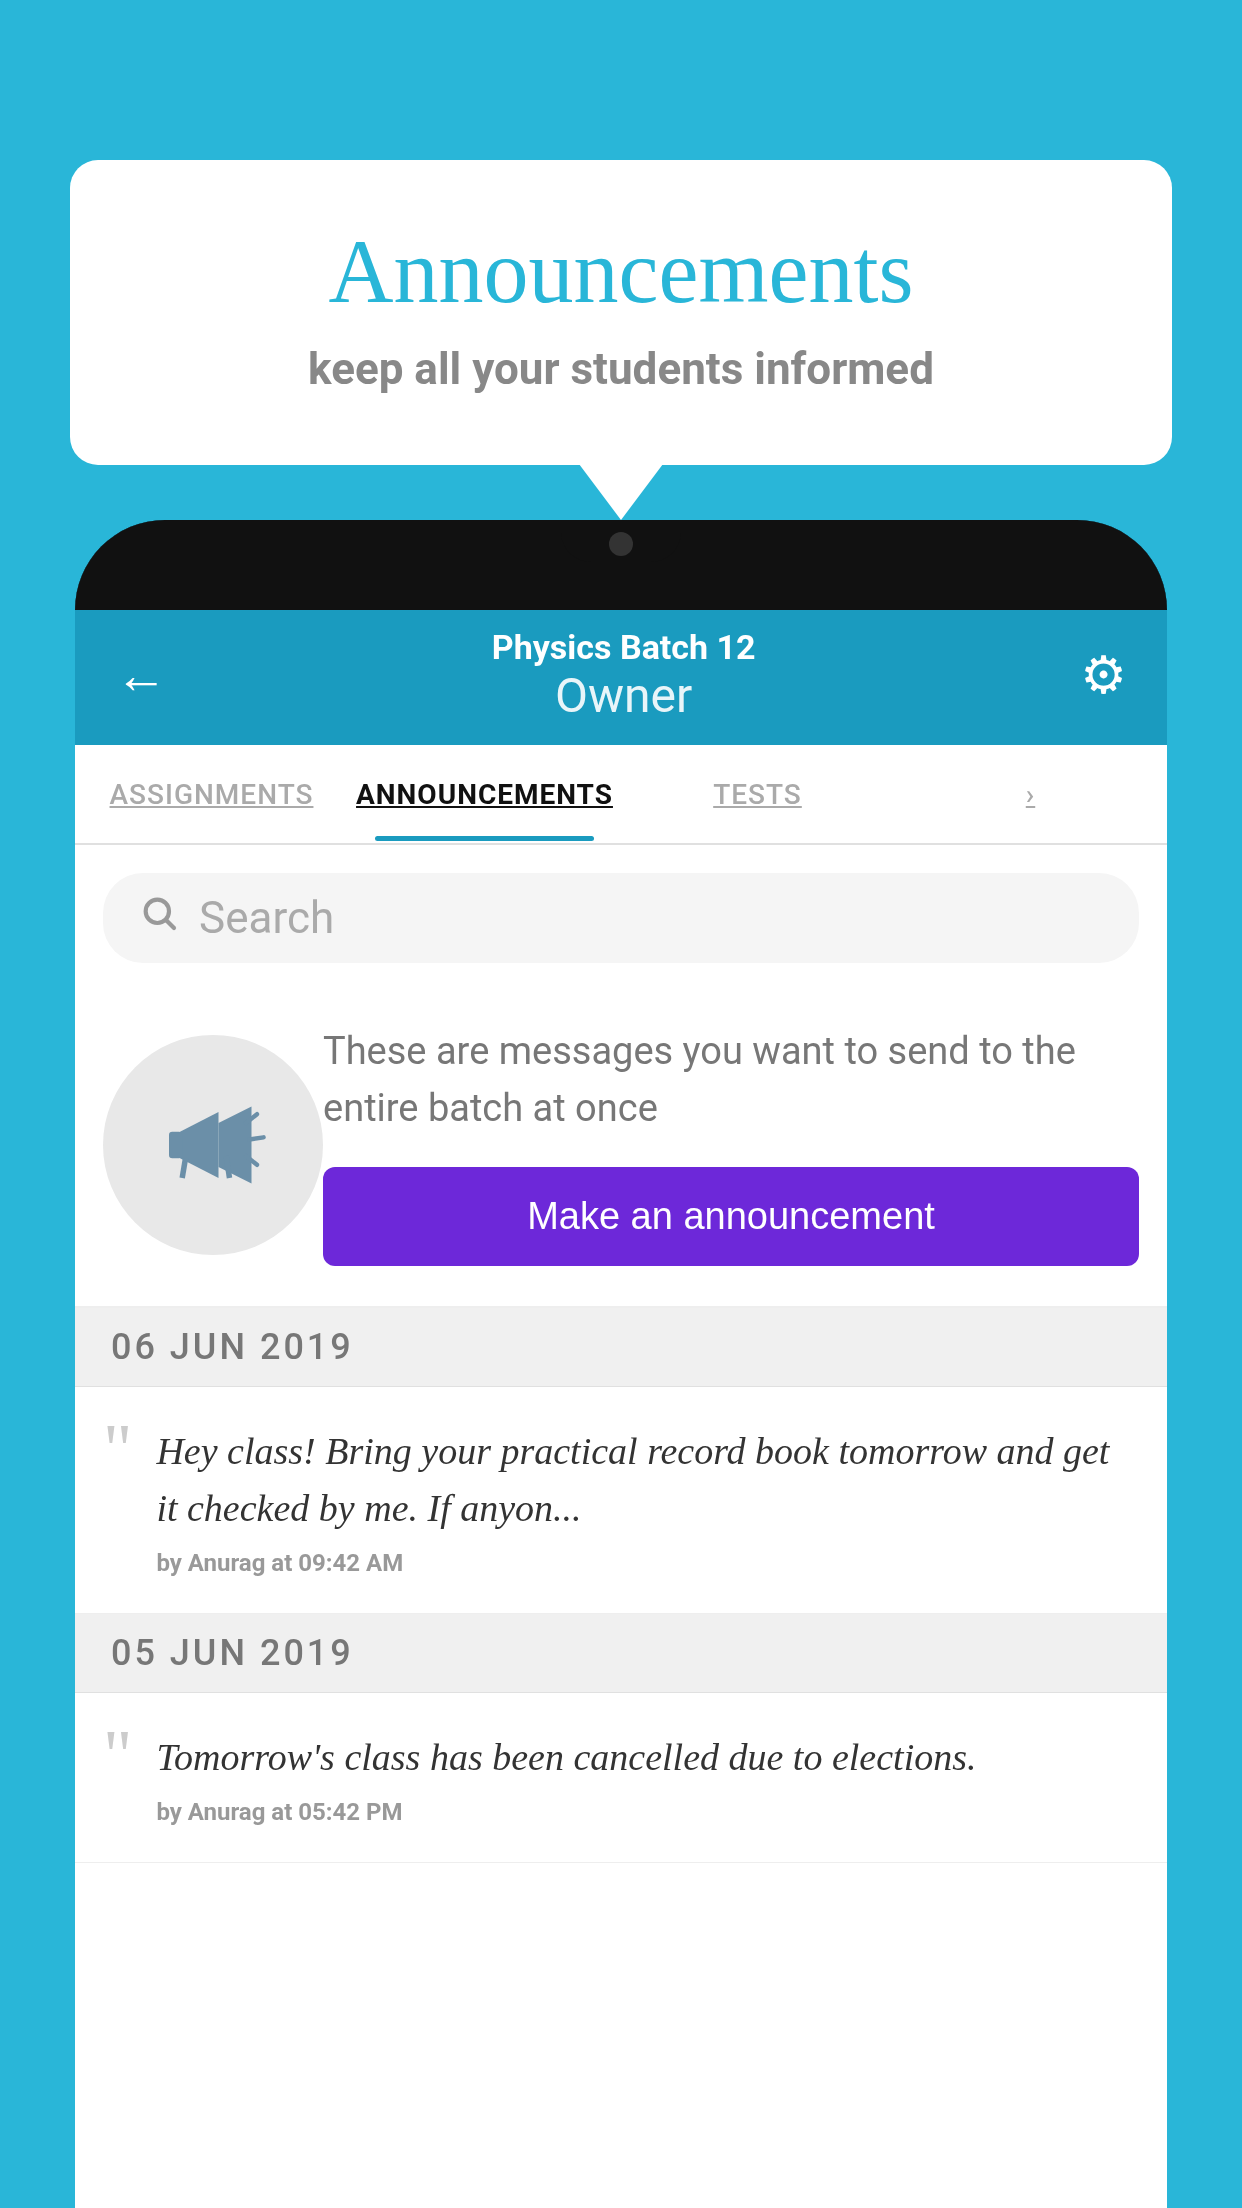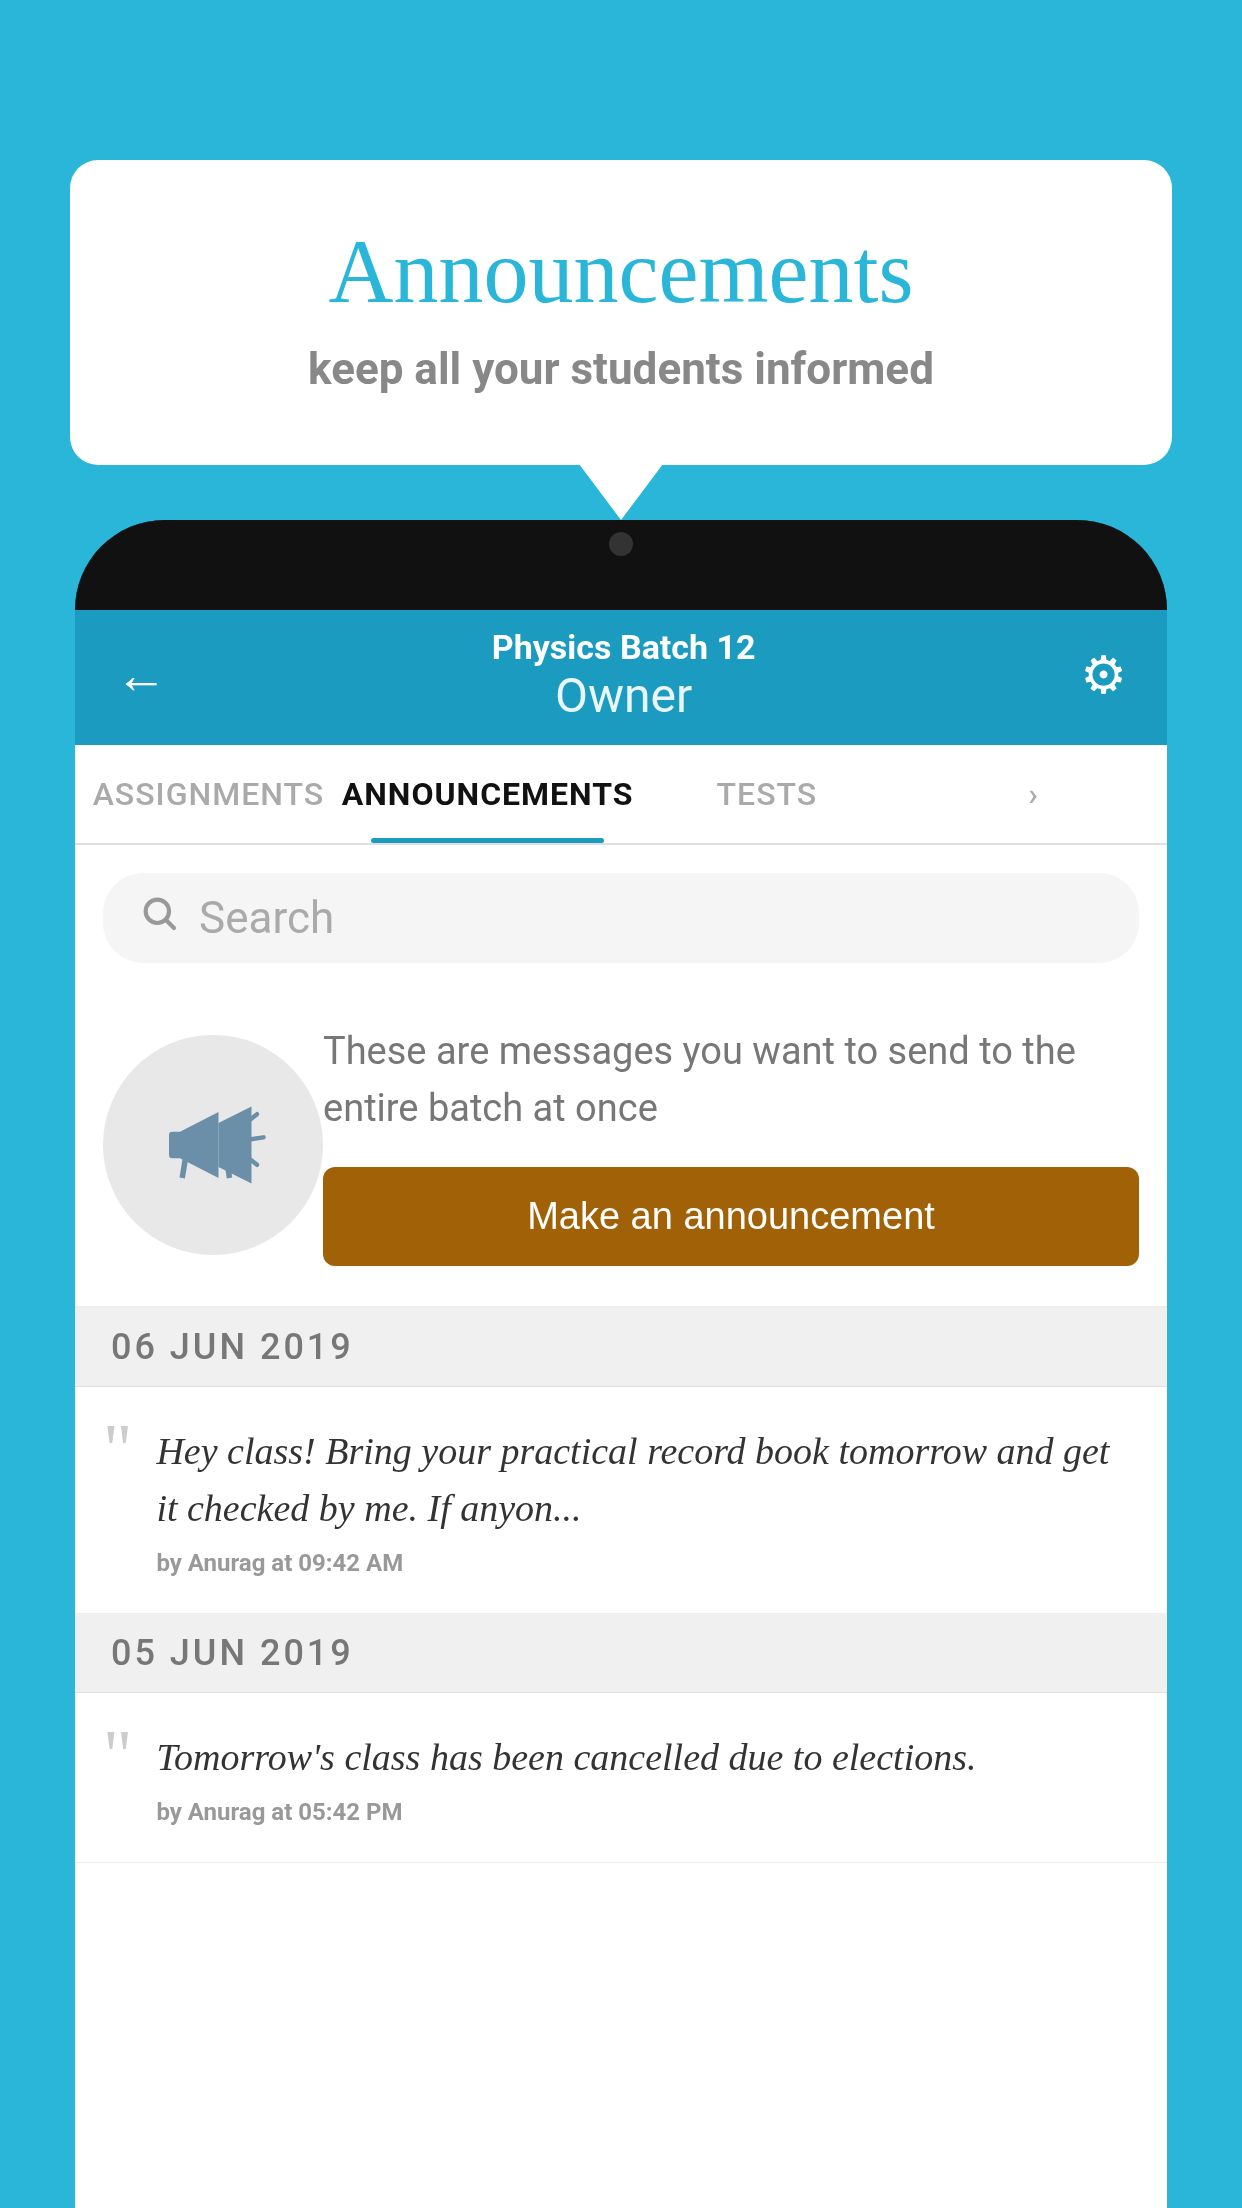--- a/index.html
+++ b/index.html
@@ -190,27 +190,28 @@
       background: white;
       display: flex;
       align-items: center;
       border-bottom: 2px solid #e0e0e0;
       z-index: 5;
     }
 
     .tab-item {
       flex: 1;
       text-align: center;
-      font-size: 32px;
+      font-size: 28px;
       font-weight: 500;
       color: #aaa;
       padding: 30px 0;
       cursor: pointer;
       position: relative;
       letter-spacing: 1px;
+      text-decoration: underline;
     }
 
     .tab-item.active {
       color: #111;
       font-weight: 700;
     }
 
     .tab-item.active::after {
       content: '';
       position: absolute;
@@ -283,21 +284,21 @@
     }
 
     .announcement-desc {
       color: #777;
       font-size: 38px;
       line-height: 1.5;
       margin-bottom: 30px;
     }
 
     .make-announcement-btn {
-      background: #a16207;
+      background: #6d28d9;
       color: white;
       border: none;
       border-radius: 12px;
       padding: 28px 36px;
       font-size: 38px;
       font-weight: 500;
       cursor: pointer;
       width: 100%;
       text-align: center;
     }

